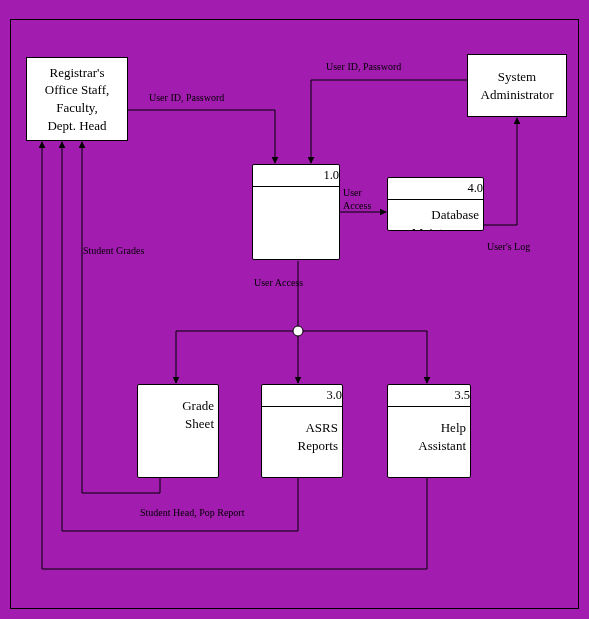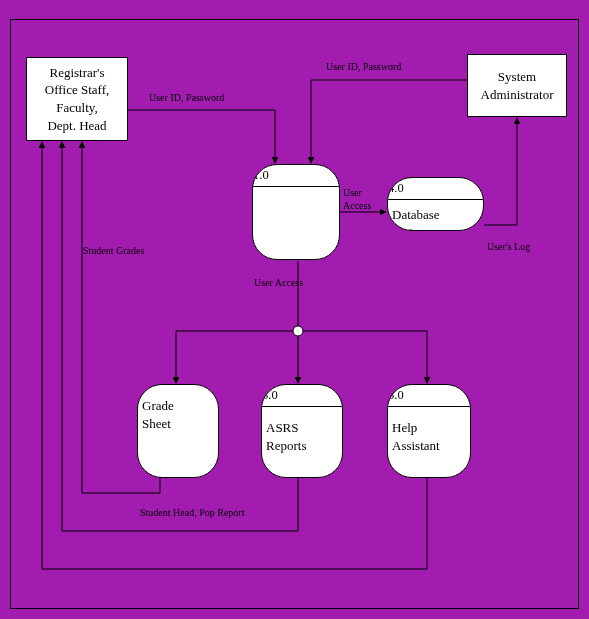--- a/index.html
+++ b/index.html
@@ -27,23 +27,23 @@
     background: #fff;
     text-align: center;
     display: flex;
     align-items: center;
     justify-content: center;
     line-height: 1.35;
   }
   .process {
     position: absolute;
     border: 1px solid #000;
-    border-radius: 25px;
+    border-radius: 2px;
     background: #fff;
-    text-align: left;
+    text-align: right;
     overflow: hidden;
   }
   .process .pid {
     border-bottom: 1px solid #000;
     padding: 3px 0 3px 0;
     font-size: 12.5px;
   }
   .process .pname {
     padding: 6px 4px;
     line-height: 1.35;
@@ -92,21 +92,21 @@
 Sheet</div>
   </div>
 
   <div class="process" style="left:261px; top:384px; width:82px; height:94px;">
     <div class="pid">3.0</div>
     <div class="pname" style="white-space:pre-line; padding-top:12px;">ASRS
 Reports</div>
   </div>
 
   <div class="process" style="left:387px; top:384px; width:84px; height:94px;">
-    <div class="pid">5.0</div>
+    <div class="pid">3.5</div>
     <div class="pname" style="white-space:pre-line; padding-top:12px;">Help
 Assistant</div>
   </div>
 
   <div class="label" style="left:149px; top:92px;">User ID, Password</div>
 
   <div class="label" style="left:326px; top:61px;">User ID, Password</div>
 
   <div class="label" style="left:343px; top:186px; white-space:pre-line; line-height:1.3;">User
 Access</div>

